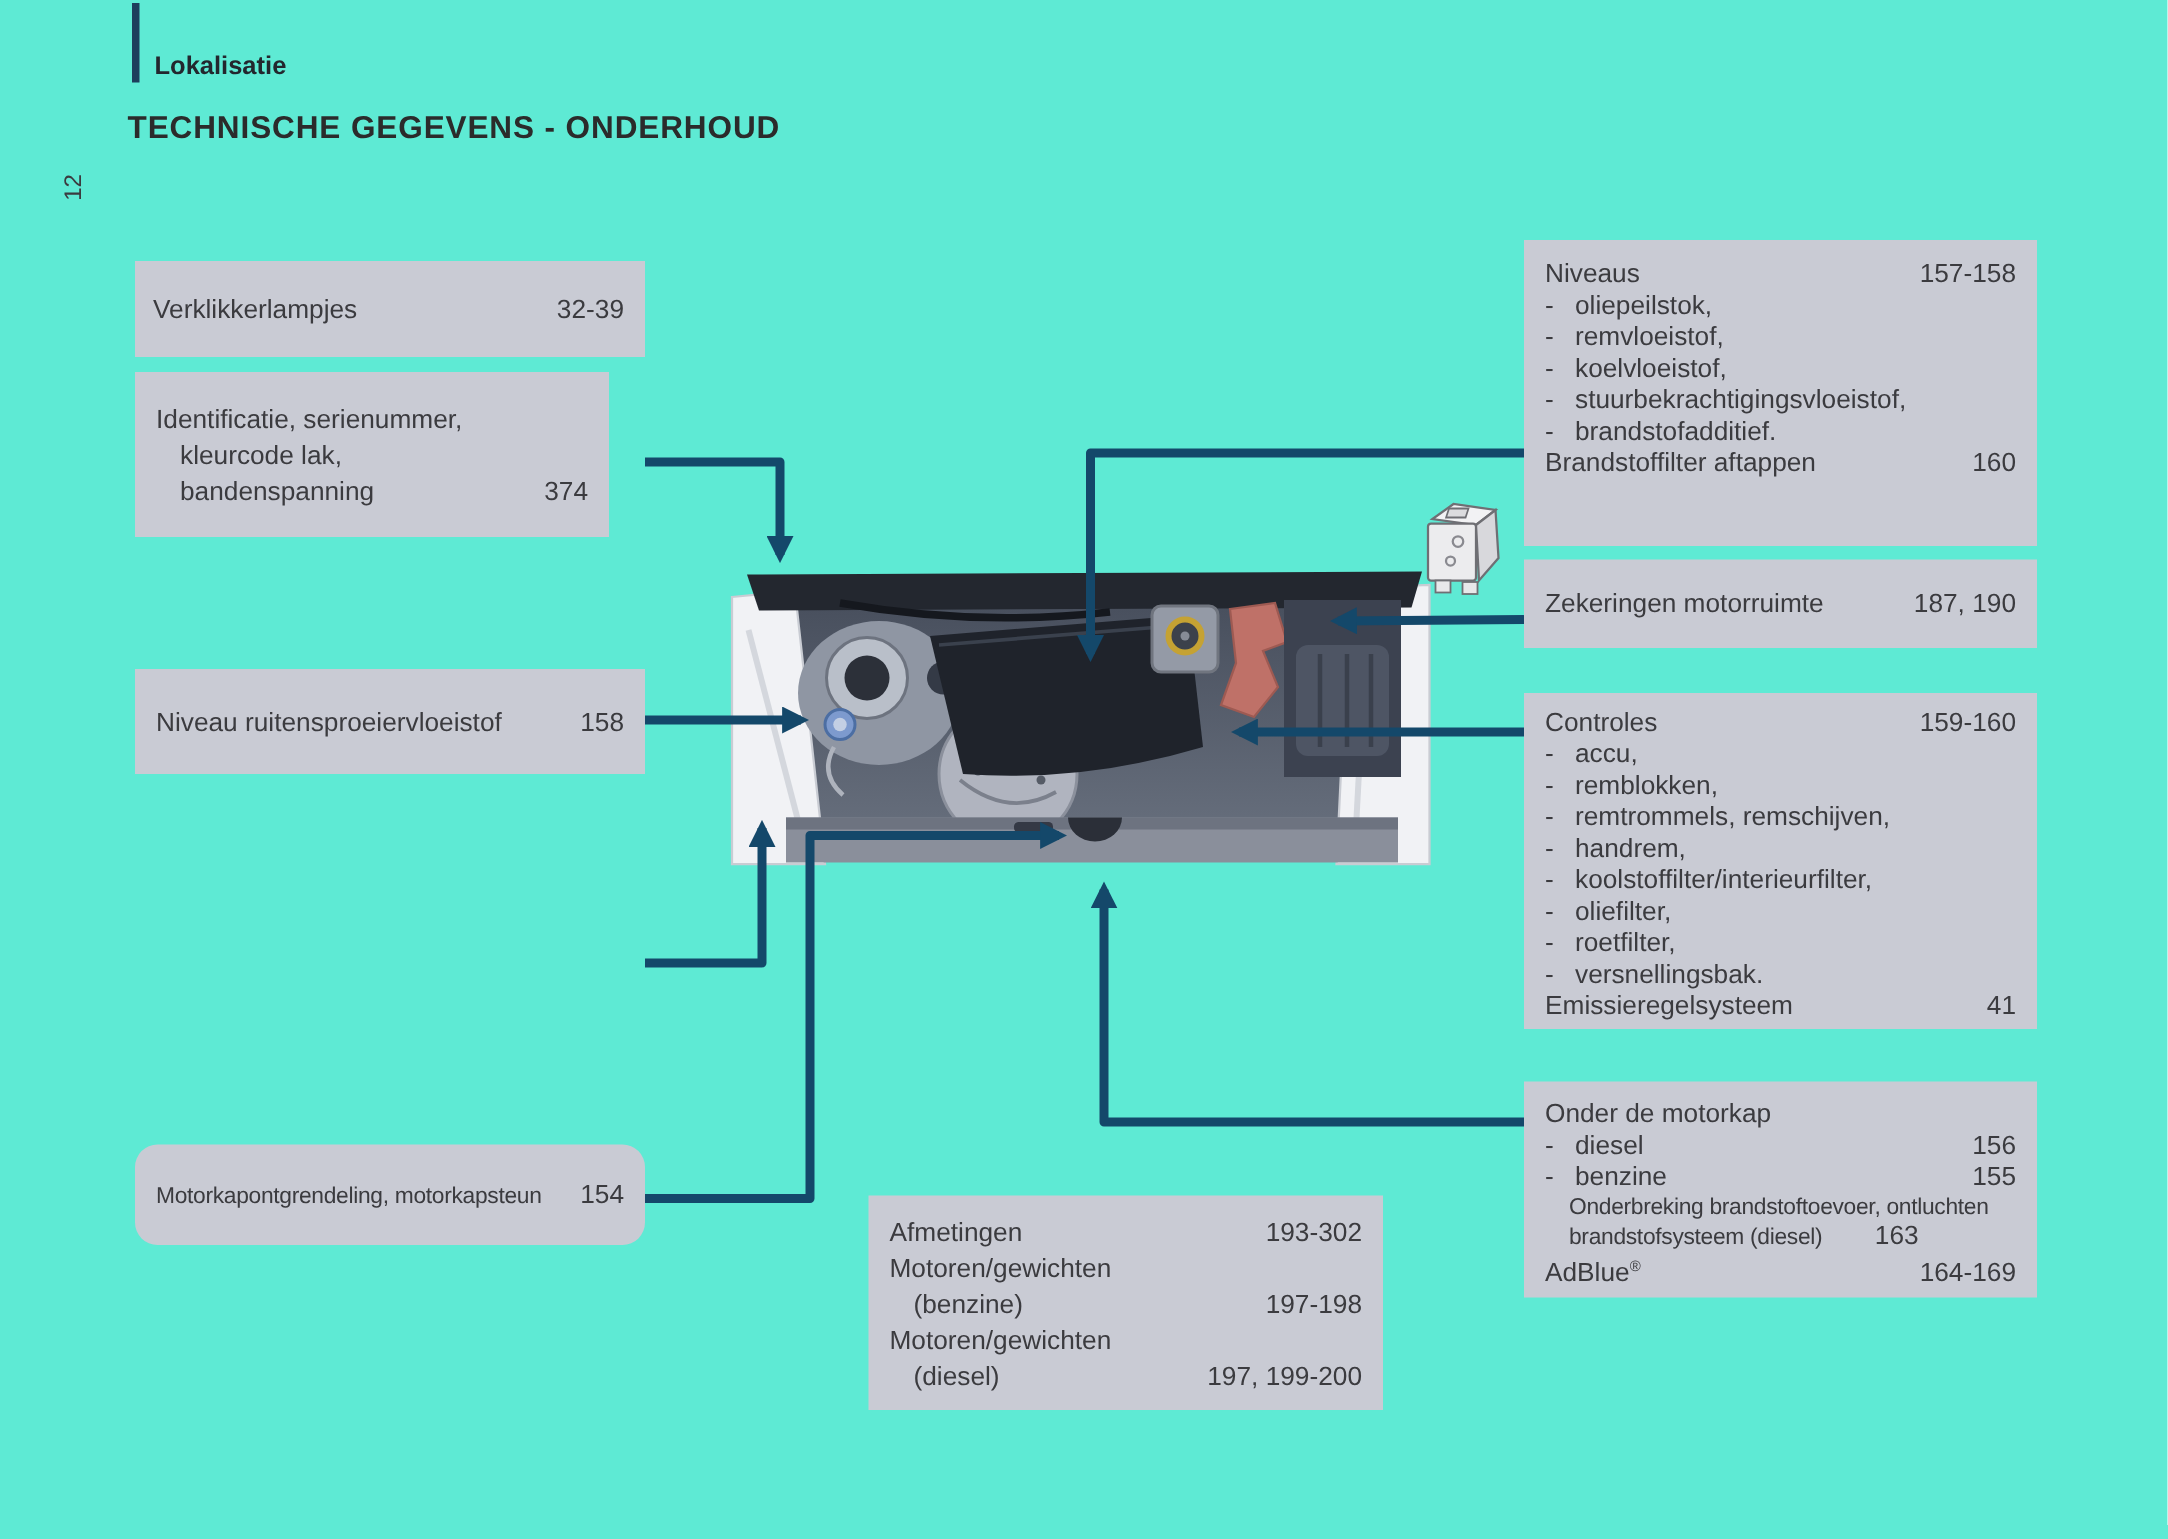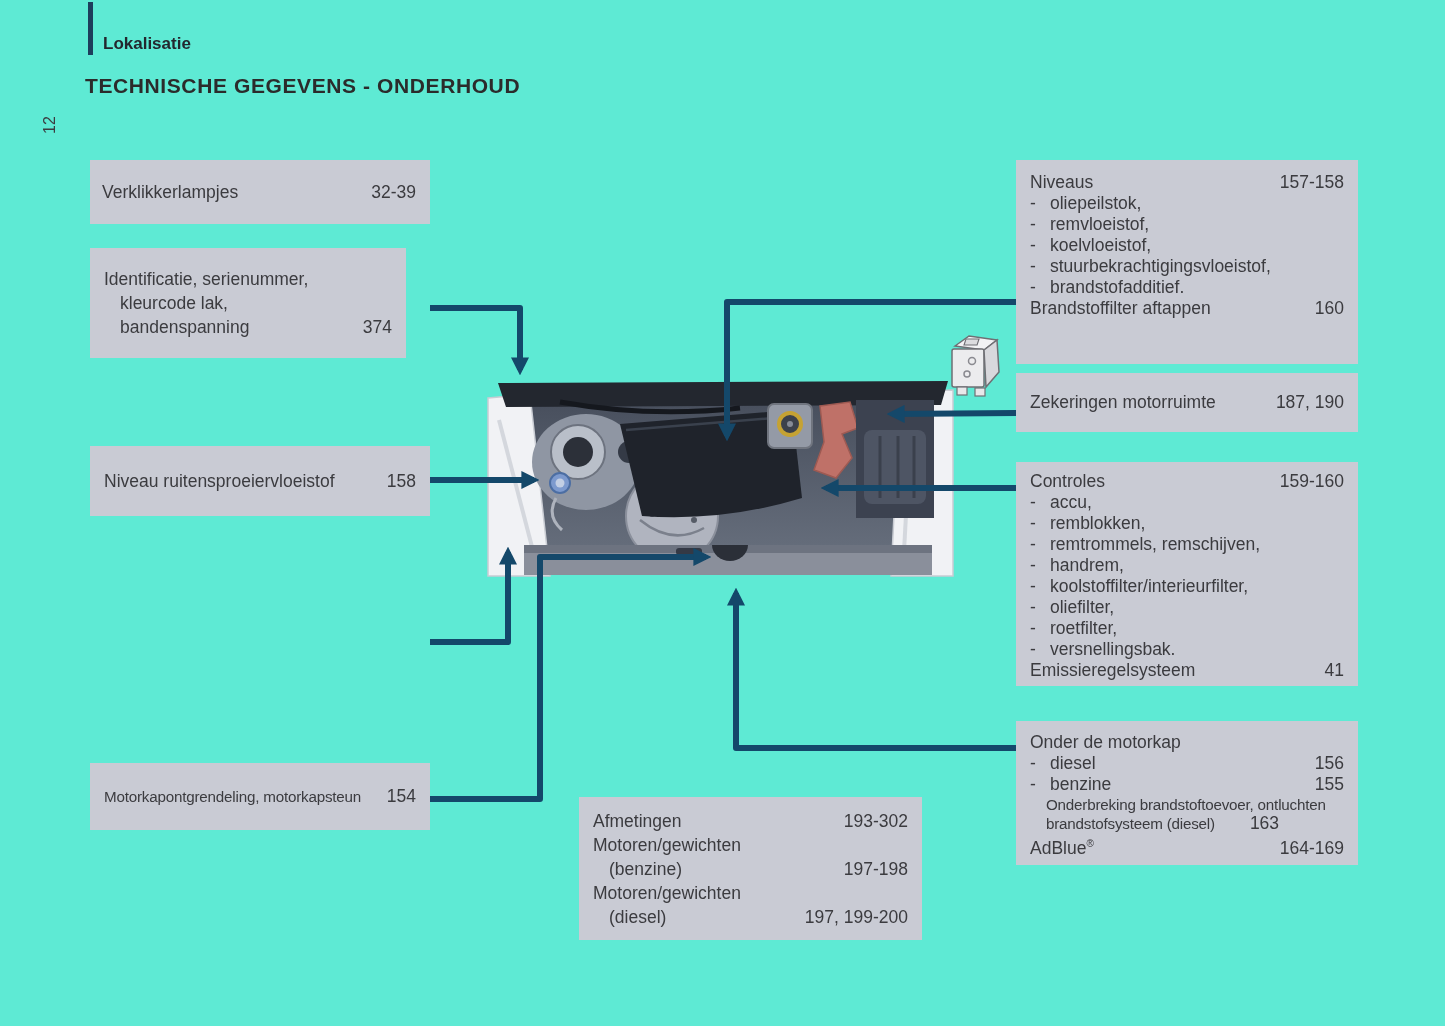--- a/index.html
+++ b/index.html
@@ -30,21 +30,21 @@
 </head>
 <body>
 
 <div class="page">
 
   <div class="accent-bar"></div>
   <div class="section-label">Lokalisatie</div>
   <div class="page-title">TECHNISCHE GEGEVENS - ONDERHOUD</div>
   <div class="page-number">12</div>
 
-  <div class="ibox center" style="left:90px;top:160px;width:340px;height:64px;padding-left:12px;">
+  <div class="ibox center" style="left:90px;top:174px;width:340px;height:64px;padding-left:12px;">
     <div class="row">
       <span class="lbl">Verklikkerlampjes</span>
       <span class="pg">32-39</span>
     </div>
   </div>
 
   <div class="ibox center lh24" style="left:90px;top:248px;width:316px;height:110px;">
     <div class="row">
       <span class="lbl">Identificatie, serienummer,</span>
     </div>
@@ -58,21 +58,21 @@
   </div>
 
   <div class="ibox center" style="left:90px;top:446px;width:340px;height:70px;">
     <div class="row">
       <span class="lbl">Niveau ruitensproeiervloeistof</span>
       <span class="pg">158</span>
     </div>
   </div>
 
 
-  <div class="ibox center" style="left:90px;top:763px;width:340px;height:67px;">
+  <div class="ibox center" style="left:90px;top:763px;width:340px;height:67px;border-radius:15px;">
     <div class="row cond">
       <span class="lbl">Motorkapontgrendeling, motorkapsteun</span>
       <span class="pg" style="font-size:17.5px;letter-spacing:0;">154</span>
     </div>
   </div>
 
   <div class="ibox center lh24" style="left:579px;top:797px;width:343px;height:143px;">
     <div class="row">
       <span class="lbl">Afmetingen</span>
       <span class="pg">193-302</span>

